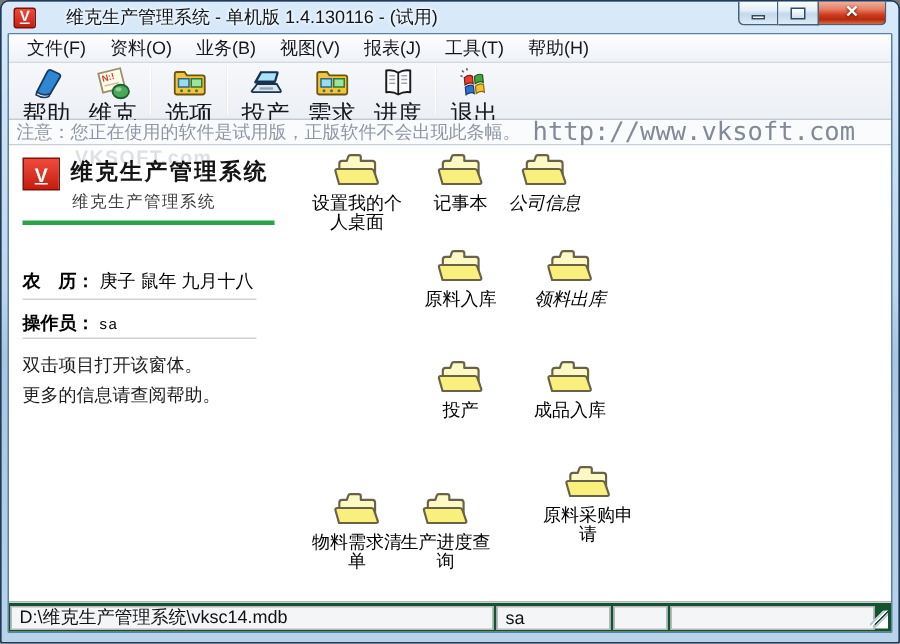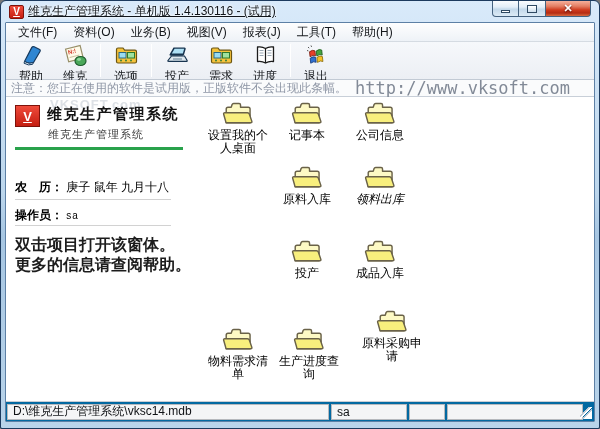--- a/index.html
+++ b/index.html
@@ -12,21 +12,21 @@
     padding:0 4px 4px 4px; overflow:hidden;
   }
 
   
   .titlebar{ position:relative; height:21px; display:flex; align-items:center; padding-left:4px; }
   .app-ico{
     width:15px; height:14px; background:linear-gradient(#ef4b3b,#c61f12);
     border:1px solid #7e120a; border-radius:2px; color:#fff; font-size:10px; font-weight:bold;
     display:flex; align-items:center; justify-content:center; text-decoration:underline; flex:0 0 auto;
   }
-  .title-text{ margin-left:4px; font-size:12px; color:#10151a; text-shadow:0 0 3px #fff, 0 0 3px #fff; white-space:nowrap;text-decoration:underline; }
+  .title-text{ margin-left:20px; font-size:12px; color:#10151a; text-shadow:0 0 3px #fff, 0 0 3px #fff; white-space:nowrap; }
   .win-controls{ position:absolute; top:0; right:4px; display:flex; }
   .wc{ height:16px; border:1px solid #44617e; border-top:none; display:flex; align-items:center; justify-content:center; }
   .wc-min{ width:27px; border-radius:0 0 0 4px; background:linear-gradient(180deg,#fafcfe,#e3eef8 40%,#c3d8ea 55%,#dcebf6); }
   .wc-max{ width:27px; border-left:none; background:linear-gradient(180deg,#fafcfe,#e3eef8 40%,#c3d8ea 55%,#dcebf6); }
   .wc-close{ width:45px; border-left:none; border-radius:0 0 4px 0; background:linear-gradient(180deg,#f6b09b,#e37e63 35%,#cf3a1d 60%,#b52b12 80%,#d96a3f); }
   .g-min{ width:9px; height:3px; background:#fff; border:1px solid #2f4a63; margin-top:5px; }
   .g-max{ width:10px; height:8px; background:linear-gradient(#fff,#cfe0ee); border:1px solid #2f4a63; box-shadow:inset 0 1px 0 #fff; }
   .g-close{ color:#fff; font-size:11px; font-weight:bold; text-shadow:0 1px 2px rgba(70,5,0,.9); line-height:1; }
 
   
@@ -36,21 +36,21 @@
     height:19px; flex:0 0 19px; display:flex; align-items:flex-start; padding-left:4px;
     background:linear-gradient(#fefefe,#eef2f7); border-bottom:1px solid #d5dbe2; 
   }
   .menu-item{ font-size:12px; color:#15181c; padding:0 8px; line-height:18px; cursor:default; }
 
   .toolbar{
     height:38px; flex:0 0 38px; display:flex; align-items:stretch; padding-left:3px;
     background:linear-gradient(#f6f8fb,#eceff4); border-bottom:1px solid #c2cad4;
   }
   .tbtn{ width:44px; display:flex; flex-direction:column; align-items:center; justify-content:flex-start; padding-top:1px; cursor:default; }
-  .tbtn .tlabel{ font-size:12px; color:#15181c; line-height:12px; margin-top:-1px; white-space:nowrap; }
+  .tbtn .tlabel{ font-size:16px; color:#15181c; line-height:12px; margin-top:-1px; white-space:nowrap; }
   .tsep{ width:1px; background:#b9c2cc; border-right:1px solid #fff; margin:2px 3px; }
 
   .noticebar{
     height:17px; flex:0 0 17px; display:flex; align-items:center; padding:0 24px 0 5px;
     background:#fafbfc; border-bottom:1px solid #c8cfd8;
   }
   .notice-text{ font-size:12px; color:#8f97a6; white-space:nowrap; }
   .notice-url{ margin-left:auto; font-family:"DejaVu Sans Mono", monospace; font-size:17px; color:#828a97; }
 
   .content{ flex:1 1 auto; position:relative; background:#fff; overflow:hidden; }
@@ -67,36 +67,36 @@
   .titles{ margin-left:7px; }
   .sys-title{ font-size:15px; font-weight:bold; color:#141414; letter-spacing:1.5px; white-space:nowrap; }
   .sys-sub{ font-size:11px; color:#3c3c3c; margin-top:3px; margin-left:1px; letter-spacing:1px; }
   .green-line{ position:absolute; left:9px; top:50px; width:168px; height:3px; background:#29a24b; }
   .info-row{ position:absolute; left:9px; font-size:12px; color:#000; white-space:nowrap; }
   .info-row .lbl{ font-weight:bold; }
   .row-today{ top:60px; } .row-lunar{ top:82px; } .row-op{ top:110px; }
   .op-val{ font-size:10px; letter-spacing:1px; }
   .sdiv{ position:absolute; left:9px; width:156px; height:1px; background:#d2d2d2; }
   .sdiv-1{ top:102px; } .sdiv-2{ top:128px; }
-  .hint{ position:absolute; left:9px; font-size:16px; color:#1c1c1c; white-space:nowrap;font-weight:bold; }
+  .hint{ position:absolute; left:9px; font-size:12px; color:#1c1c1c; white-space:nowrap; }
   .hint-1{ top:138px; } .hint-2{ top:158px; }
 
   
   .di{ position:absolute; width:80px; text-align:center; cursor:default; }
   .di .folder-svg{ display:block; margin:0 auto; }
   .di .di-label{ font-size:12px; line-height:13px; color:#000; margin-top:0; white-space:pre-line; }
-  .p1{left:192px;top:3px;}  .p2{left:261px;top:3px;}  .p3{left:334px;top:3px;}
+  .p1{left:192px;top:3px;}  .p2{left:261px;top:3px;}  .p3{left:317px;top:3px;font-style:italic;}
   .p4{left:192px;top:67px;} .p5{left:261px;top:67px;} .p6{left:334px;top:67px;font-style:italic;}
   .p7{left:192px;top:141px;}.p8{left:261px;top:141px;}.p9{left:334px;top:141px;}
-  .p10{left:192px;top:229px;}.p11{left:263px;top:229px;}.p12{left:346px;top:211px;}
+  .p10{left:192px;top:229px;}.p11{left:251px;top:229px;}.p12{left:346px;top:211px;}
 
   
   .statusbar{
     height:20px; flex:0 0 20px; display:flex; align-items:center;
-    background:#0369a1; border-top:1px solid #c9ced4; padding:0 1px; position:relative;
+    background:#14532d; border-top:1px solid #c9ced4; padding:0 1px; position:relative;
   }
   .sp{ height:16px; border:1px solid #b6b9bd; background:#f4f5f6; font-size:12px; color:#101316;
        display:flex; align-items:center; padding:0 5px; margin-right:2px; white-space:nowrap; overflow:hidden; }
   .sp1{ flex:0 0 322px; } .sp2{ flex:0 0 76px; } .sp3{ flex:0 0 36px; } .sp4{ flex:1 1 auto; margin-right:10px; }
   .grip{ position:absolute; right:2px; bottom:2px; width:12px; height:12px;
          background:
            linear-gradient(135deg, transparent 0 6px, #c0cbd6 6px 7.5px, #fff 7.5px 8.5px, transparent 8.5px 9.5px, #c0cbd6 9.5px 11px, #fff 11px 12px) ;
   }
 </style>
 </head>

